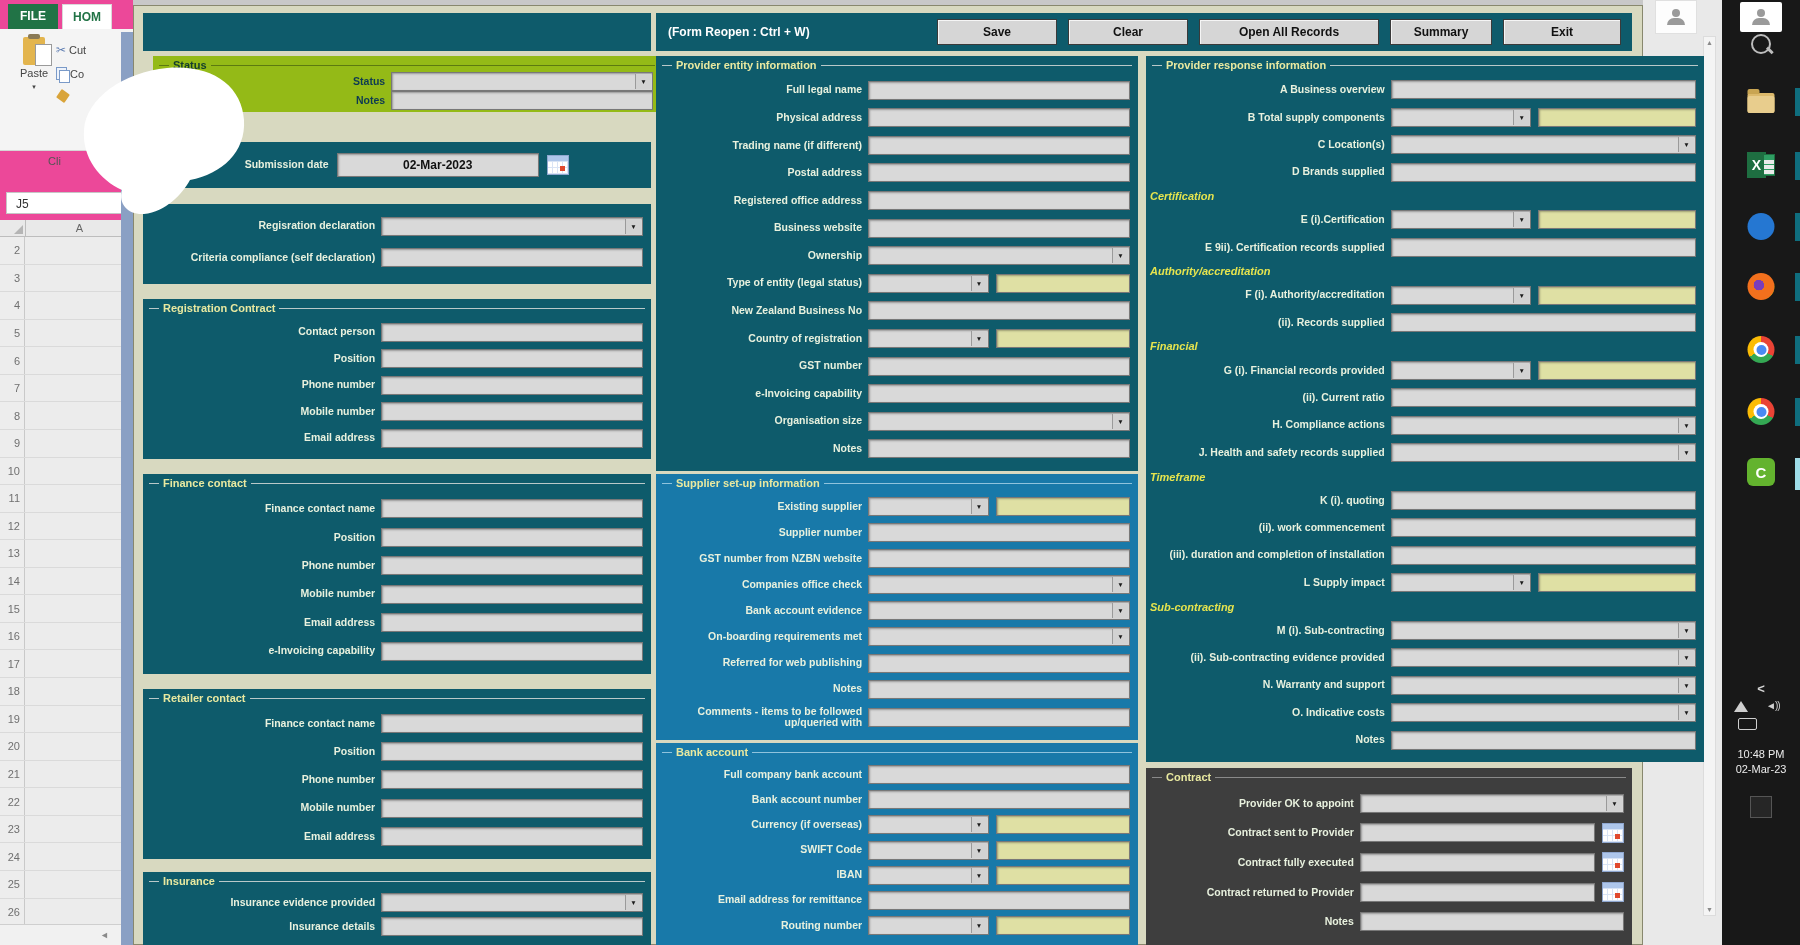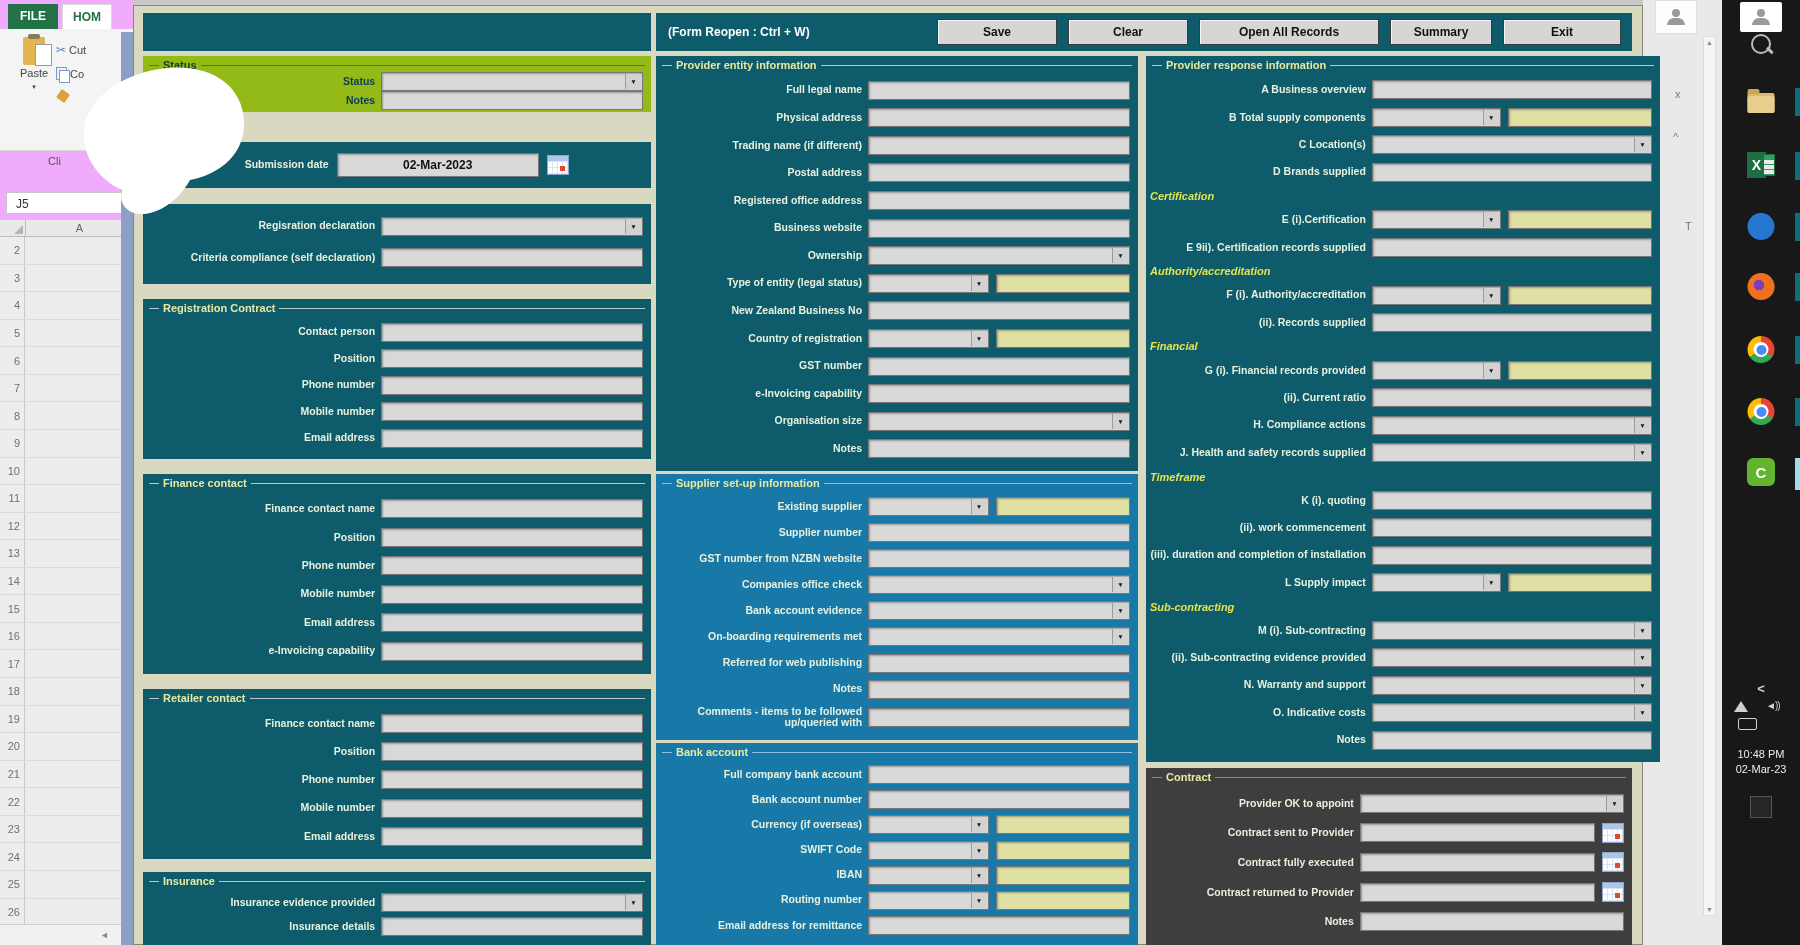--- a/index.html
+++ b/index.html
@@ -1,20 +1,20 @@
 <!DOCTYPE html>
 <html><head>
 <meta charset="utf-8">
 <style>
   html,body{margin:0;padding:0}
   body{width:1800px;height:945px;position:relative;overflow:hidden;
        font-family:"Liberation Sans",sans-serif;background:#c8c8c8}
 
   
-  .excel{position:absolute;left:0;top:0;width:133px;height:945px;background:#f0abfc;z-index:1}
+  .excel{position:absolute;left:0;top:0;width:133px;height:945px;background:#ec4899;z-index:1}
   .xl-tabs{position:absolute;top:4px;left:8px;display:flex;gap:4px}
   .xl-file{background:#217346;color:#fff;font-size:12px;font-weight:bold;padding:5px 12px}
   .xl-home{background:#ffffff;color:#217346;font-size:12px;font-weight:bold;padding:5px 10px;border:1px solid #d9d9d9;border-bottom:none}
   .xl-ribbon{position:absolute;top:29px;left:0;width:133px;height:121px;background:#f4f4f4;border-bottom:1px solid #d5d5d5}
   .xl-paste{position:absolute;left:12px;top:8px;width:44px;text-align:center;font-size:11px;color:#444}
   .clip{width:22px;height:28px;margin:0 auto 2px;background:#e3b54e;border-radius:2px;position:relative}
   .clip::before{content:'';position:absolute;left:5px;top:-3px;width:12px;height:5px;background:#8a7a56;border-radius:2px}
   .clip::after{content:'';position:absolute;right:-7px;top:7px;width:15px;height:20px;background:#fff;border:1px solid #9a9a9a}
   .xl-small{position:absolute;font-size:11px;color:#444;display:flex;align-items:center;gap:3px}
   .xl-cuticon{color:#5a7ab0;font-size:12px}
@@ -273,21 +273,21 @@
   <div class="hdr" style="left:522px;top:7px;width:976px;height:38px">
     <span class="hdr-hint">(Form Reopen : Ctrl + W)</span>
     <span class="hdr-sp"></span>
     <span class="tbtn" style="width:120px">Save</span>
     <span class="tbtn" style="width:120px">Clear</span>
     <span class="tbtn" style="width:180px">Open All Records</span>
     <span class="tbtn" style="width:102px">Summary</span>
     <span class="tbtn" style="width:118px">Exit</span>
   </div>
 
-  <div class="panel green wlbl" style="left:9px;top:50px;width:508px;height:56px">
+  <div class="panel green wlbl" style="left:19px;top:50px;width:508px;height:56px">
     <div class="gtitle">Status</div>
     <div class="rows">
         <div class="row">
           <span class="lbl">Status</span>
           <span class="ctl">
             <span class="fld dd">
               <i class="dda">▼</i>
             </span>
           </span>
         </div>
@@ -656,38 +656,38 @@
         <div class="row">
           <span class="lbl">IBAN</span>
           <span class="ctl">
             <span class="fld dd half">
               <i class="dda">▼</i>
             </span>
             <span class="fld yellow"></span>
           </span>
         </div>
         <div class="row">
+          <span class="lbl">Email address for remittance</span>
+          <span class="ctl">
+            <span class="fld"></span>
+          </span>
+        </div>
+        <div class="row">
           <span class="lbl">Routing number</span>
           <span class="ctl">
             <span class="fld dd half">
               <i class="dda">▼</i>
             </span>
             <span class="fld yellow"></span>
           </span>
         </div>
-        <div class="row">
-          <span class="lbl">Email address for remittance</span>
-          <span class="ctl">
-            <span class="fld"></span>
-          </span>
-        </div>
-      </div>
-  </div>
-
-  <div class="panel" style="left:1012px;top:50px;width:514px;height:706px">
+      </div>
+  </div>
+
+  <div class="panel" style="left:1012px;top:50px;width:558px;height:706px">
     <div class="gtitle">Provider response information</div>
     <div class="rows">
         <div class="row">
           <span class="lbl">A Business overview</span>
           <span class="ctl">
             <span class="fld"></span>
           </span>
         </div>
         <div class="row">
           <span class="lbl">B Total supply components</span>

